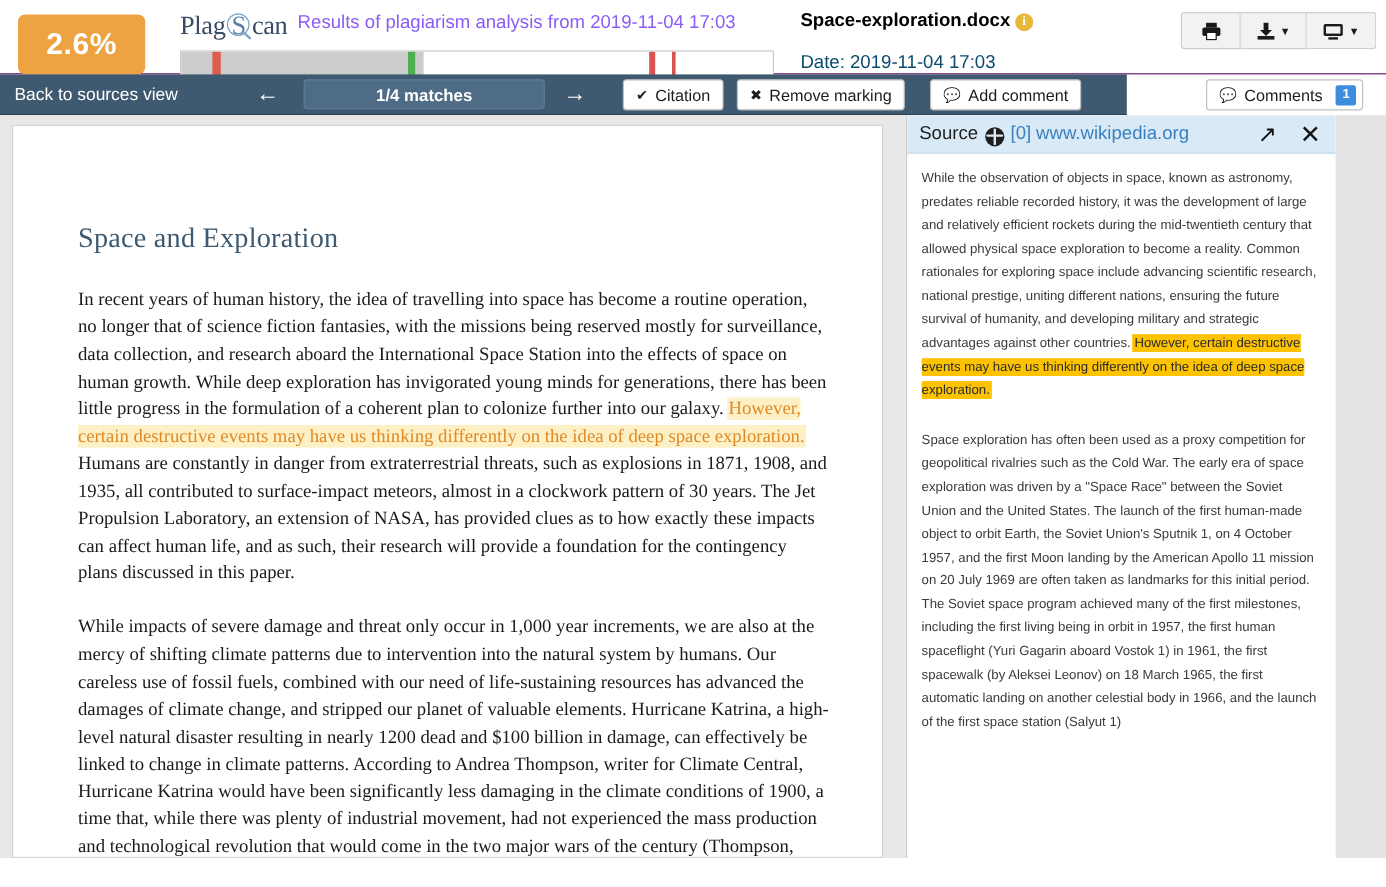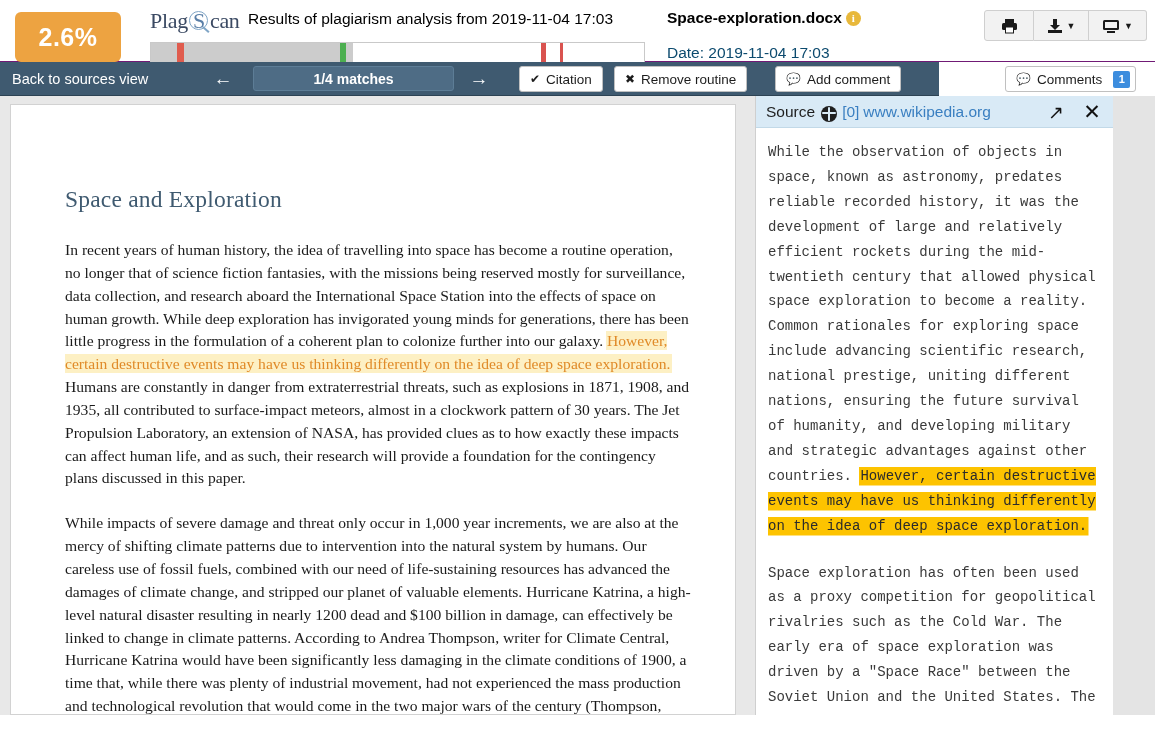--- a/index.html
+++ b/index.html
@@ -48,21 +48,21 @@
     border-radius: 50%;
   }
   #logo .lens-handle {
     position: absolute; left: 15px; top: 18px;
     width: 8px; height: 1.8px; background: #7fa5c6;
     transform: rotate(42deg);
     transform-origin: left center;
   }
   #results-title {
     position: absolute; left: 248px; top: 10px;
-    font-size: 15.5px; color: #000000;
+    font-size: 15.5px; color: #8b5cf6;
     white-space: nowrap;
   }
   #doc-name {
     position: absolute; left: 667px; top: 9px;
     font-size: 15.5px; color: #000; font-weight: bold;
     white-space: nowrap;
   }
   #doc-info-icon {
     display: inline-block;
     width: 15px; height: 15px; border-radius: 50%;
@@ -241,25 +241,24 @@
     font-size: 21px; color: #111; font-weight: 300;
     display: flex; align-items: center; justify-content: center;
     cursor: pointer;
   }
   #src-body {
     padding: 12px 14px 0 12px;
     height: 587px;
     overflow: hidden;
   }
   #src-body p {
-    font-size: 14px;
+    font-size: 11px;
     line-height: 1.78;
     color: #3a3a3a;
     margin: 0 0 22px 0;
-    font-family: Liberation Mono, monospace;
   }
   .hl-src {
     background: #fdc300;
     color: #2b2b2b;
     box-shadow: 0 0 0 1.5px #fdc300;
   }
 </style>
 </head>
 <body>
 
@@ -323,21 +322,21 @@
 
   <div id="nav-next" class="nav-arrow">→</div>
 
   <div id="btn-citation" class="tb-btn">
     <span class="glyph">✔</span>
     <span>Citation</span>
   </div>
 
   <div id="btn-remove" class="tb-btn">
     <span class="glyph">✖</span>
-    <span>Remove routine</span>
+    <span>Remove marking</span>
   </div>
 
   <div id="btn-comment" class="tb-btn">
     <span class="glyph">💬</span>
     <span>Add comment</span>
   </div>
 
   <div id="btn-comments" class="tb-btn">
     <span class="glyph">💬</span>
     <span>Comments</span>

